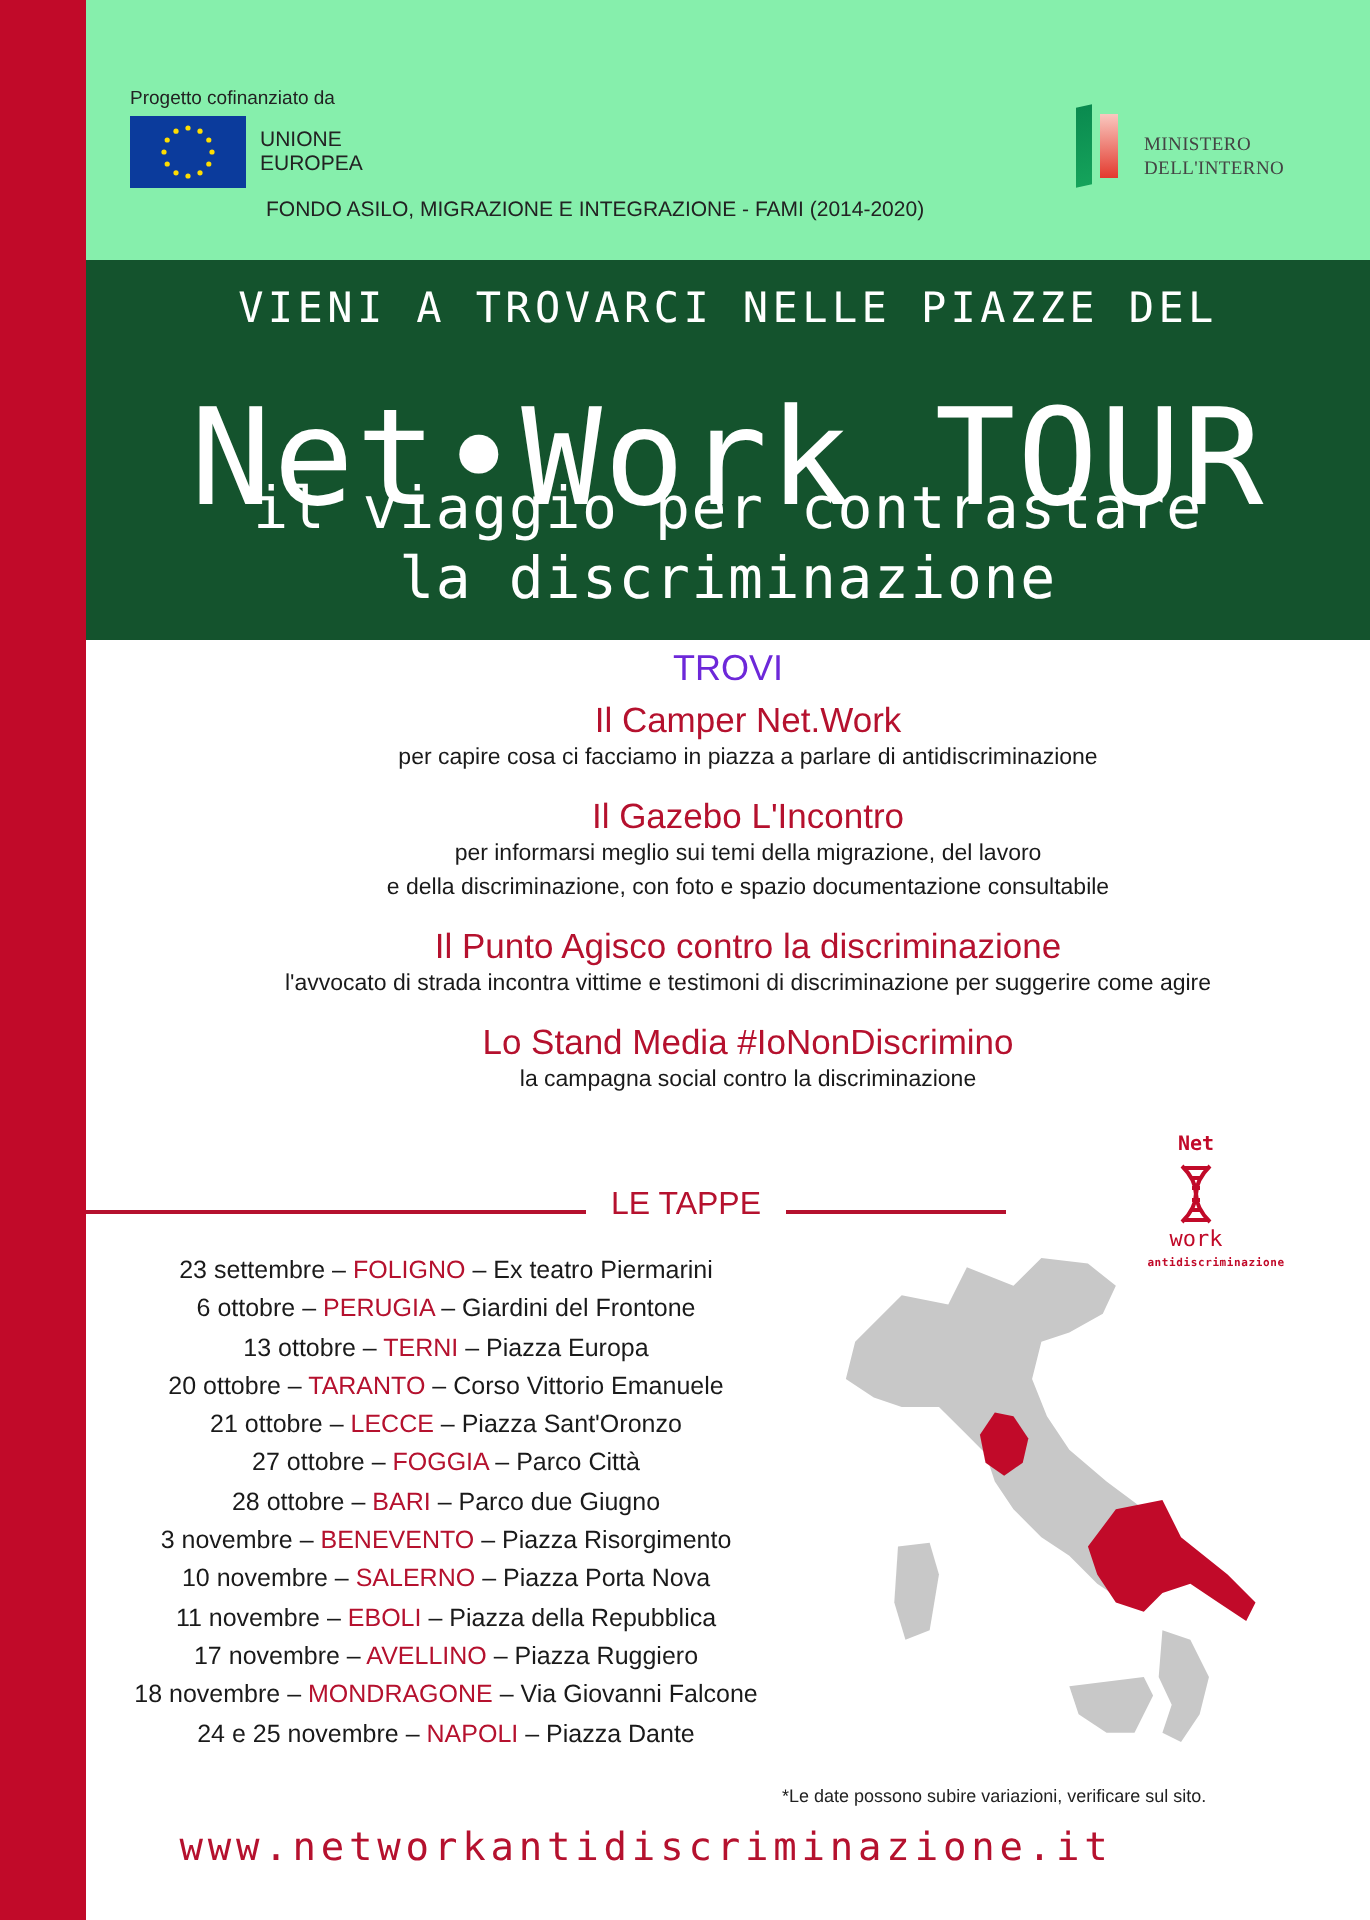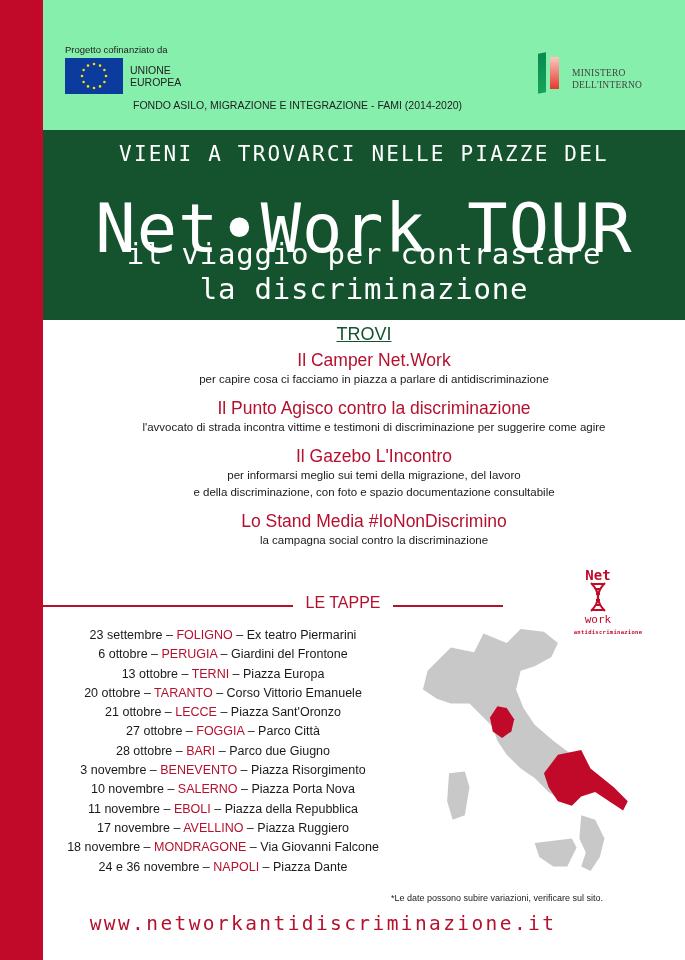--- a/index.html
+++ b/index.html
@@ -21,34 +21,34 @@
 
   
   .band { position: absolute; left: 43px; top: 130px; width: 642px; height: 190px; background: #14532d; text-align: center; color: #fff; font-family: "DejaVu Sans Mono", monospace; }
   .band .l1 { position: absolute; left: 0; width: 100%; top: 12px; font-size: 21px; letter-spacing: 2.2px; }
   .band .l2 { position: absolute; left: 0; width: 100%; top: 44px; font-size: 67px; letter-spacing: 1px; line-height: 60px; margin-top: 25px; }
   .band .l3 { position: absolute; left: 0; width: 100%; top: 108px; font-size: 29px; line-height: 32px; letter-spacing: .8px; }
   .band .l4 { position: absolute; left: 0; width: 100%; top: 143px; font-size: 29px; line-height: 32px; letter-spacing: .8px; }
 
   
   .features { position: absolute; left: 43px; top: 323px; width: 642px; text-align: center; }
-  .trovi { font-size: 18px; line-height: 22px; color: #14532d; margin-bottom: 4px; text-decoration: underline; }
+  .trovi { font-size: 18px; line-height: 22px; color: #6d28d9; margin-bottom: 4px; }
   .feat-title { font-size: 17.5px; line-height: 22px; color: #b5112e; }
   .feat-desc { font-size: 11.5px; line-height: 17px; color: #1a1a1a; }
   .feat { margin-bottom: 9px; padding-left: 20px; }
 
   
   .tappe-row { position: absolute; left: 43px; top: 594px; width: 500px; height: 22px; }
   .tappe-line-l { position: absolute; left: 0; top: 11px; width: 250px; height: 2px; background: #b5112e; }
   .tappe-label { position: absolute; left: 255px; top: 0; width: 90px; text-align: center; font-size: 16px; color: #b5112e; }
   .tappe-line-r { position: absolute; left: 350px; top: 11px; width: 110px; height: 2px; background: #b5112e; }
 
   
   .nw-logo { position: absolute; left: 570px; top: 567px; width: 90px; height: 90px; text-align: center; font-family: "DejaVu Sans Mono", monospace; color: #c10a29; }
-  .nw-logo .net { position: absolute; left: 0; width: 56px; top: 0; font-size: 14px; font-weight: bold; }
+  .nw-logo .net { position: absolute; left: 0; width: 56px; top: 0; font-size: 10px; font-weight: bold; }
   .nw-logo .dna { position: absolute; left: 19px; top: 15px; width: 18px; height: 30px; }
   .nw-logo .work { position: absolute; left: 0; width: 56px; top: 46px; font-size: 11px; font-weight: normal; }
   .nw-logo .anti { position: absolute; left: -4px; width: 84px; top: 62px; font-size: 5.5px; letter-spacing: .3px; font-weight: bold; }
 
   
   .tappe-list { position: absolute; left: 63px; top: 626px; width: 320px; text-align: center; }
   .tappe-item { font-size: 12.5px; line-height: 19.3px; color: #1a1a1a; white-space: nowrap; }
   .tappe-item .city { color: #b5112e; }
 
   
@@ -104,27 +104,27 @@
   <div class="l4">la discriminazione</div>
 </div>
 
 <div class="features">
   <div class="trovi">TROVI</div>
   <div class="feat">
     <div class="feat-title">Il Camper Net.Work</div>
     <div class="feat-desc">per capire cosa ci facciamo in piazza a parlare di antidiscriminazione</div>
   </div>
   <div class="feat">
-    <div class="feat-title">Il Punto Agisco contro la discriminazione</div>
-    <div class="feat-desc">l'avvocato di strada incontra vittime e testimoni di discriminazione per suggerire come agire</div>
-  </div>
-  <div class="feat">
     <div class="feat-title">Il Gazebo L'Incontro</div>
     <div class="feat-desc">per informarsi meglio sui temi della migrazione, del lavoro</div>
     <div class="feat-desc">e della discriminazione, con foto e spazio documentazione consultabile</div>
+  </div>
+  <div class="feat">
+    <div class="feat-title">Il Punto Agisco contro la discriminazione</div>
+    <div class="feat-desc">l'avvocato di strada incontra vittime e testimoni di discriminazione per suggerire come agire</div>
   </div>
   <div class="feat">
     <div class="feat-title">Lo Stand Media #IoNonDiscrimino</div>
     <div class="feat-desc">la campagna social contro la discriminazione</div>
   </div>
 </div>
 
 <div class="tappe-row">
   <div class="tappe-line-l"></div>
   <div class="tappe-label">LE TAPPE</div>
@@ -155,21 +155,21 @@
     <div class="tappe-item"><span>13 ottobre</span><span> – </span><span class="city">TERNI</span><span> – </span><span>Piazza Europa</span></div>
     <div class="tappe-item"><span>20 ottobre</span><span> – </span><span class="city">TARANTO</span><span> – </span><span>Corso Vittorio Emanuele</span></div>
     <div class="tappe-item"><span>21 ottobre</span><span> – </span><span class="city">LECCE</span><span> – </span><span>Piazza Sant'Oronzo</span></div>
     <div class="tappe-item"><span>27 ottobre</span><span> – </span><span class="city">FOGGIA</span><span> – </span><span>Parco Città</span></div>
     <div class="tappe-item"><span>28 ottobre</span><span> – </span><span class="city">BARI</span><span> – </span><span>Parco due Giugno</span></div>
     <div class="tappe-item"><span>3 novembre</span><span> – </span><span class="city">BENEVENTO</span><span> – </span><span>Piazza Risorgimento</span></div>
     <div class="tappe-item"><span>10 novembre</span><span> – </span><span class="city">SALERNO</span><span> – </span><span>Piazza Porta Nova</span></div>
     <div class="tappe-item"><span>11 novembre</span><span> – </span><span class="city">EBOLI</span><span> – </span><span>Piazza della Repubblica</span></div>
     <div class="tappe-item"><span>17 novembre</span><span> – </span><span class="city">AVELLINO</span><span> – </span><span>Piazza Ruggiero</span></div>
     <div class="tappe-item"><span>18 novembre</span><span> – </span><span class="city">MONDRAGONE</span><span> – </span><span>Via Giovanni Falcone</span></div>
-    <div class="tappe-item"><span>24 e 36 novembre</span><span> – </span><span class="city">NAPOLI</span><span> – </span><span>Piazza Dante</span></div>
+    <div class="tappe-item"><span>24 e 25 novembre</span><span> – </span><span class="city">NAPOLI</span><span> – </span><span>Piazza Dante</span></div>
   </div>
 
 <svg class="map" viewBox="0 0 290 290">
   <g fill="#c8c8c8">
     <path d="M35 60 L60 35 L85 40 L95 20 L120 30 L135 15 L160 18 L175 30 L168 45 L150 55 L135 60 L130 80 L138 100 L150 118 L170 135 L190 150 L205 165 L215 180 L200 195 L180 200 L165 190 L150 175 L135 165 L120 150 L110 135 L105 120 L95 110 L80 95 L60 95 L45 90 L30 80 Z"></path>
     <path d="M200 215 L215 220 L225 240 L220 260 L210 275 L200 270 L205 255 L198 240 Z"></path>
     <path d="M150 245 L190 240 L195 250 L185 270 L170 270 L155 260 Z"></path>
     <path d="M58 170 L75 168 L80 185 L75 215 L62 220 L56 200 Z"></path>
   </g>
   <g fill="#c10a29">

